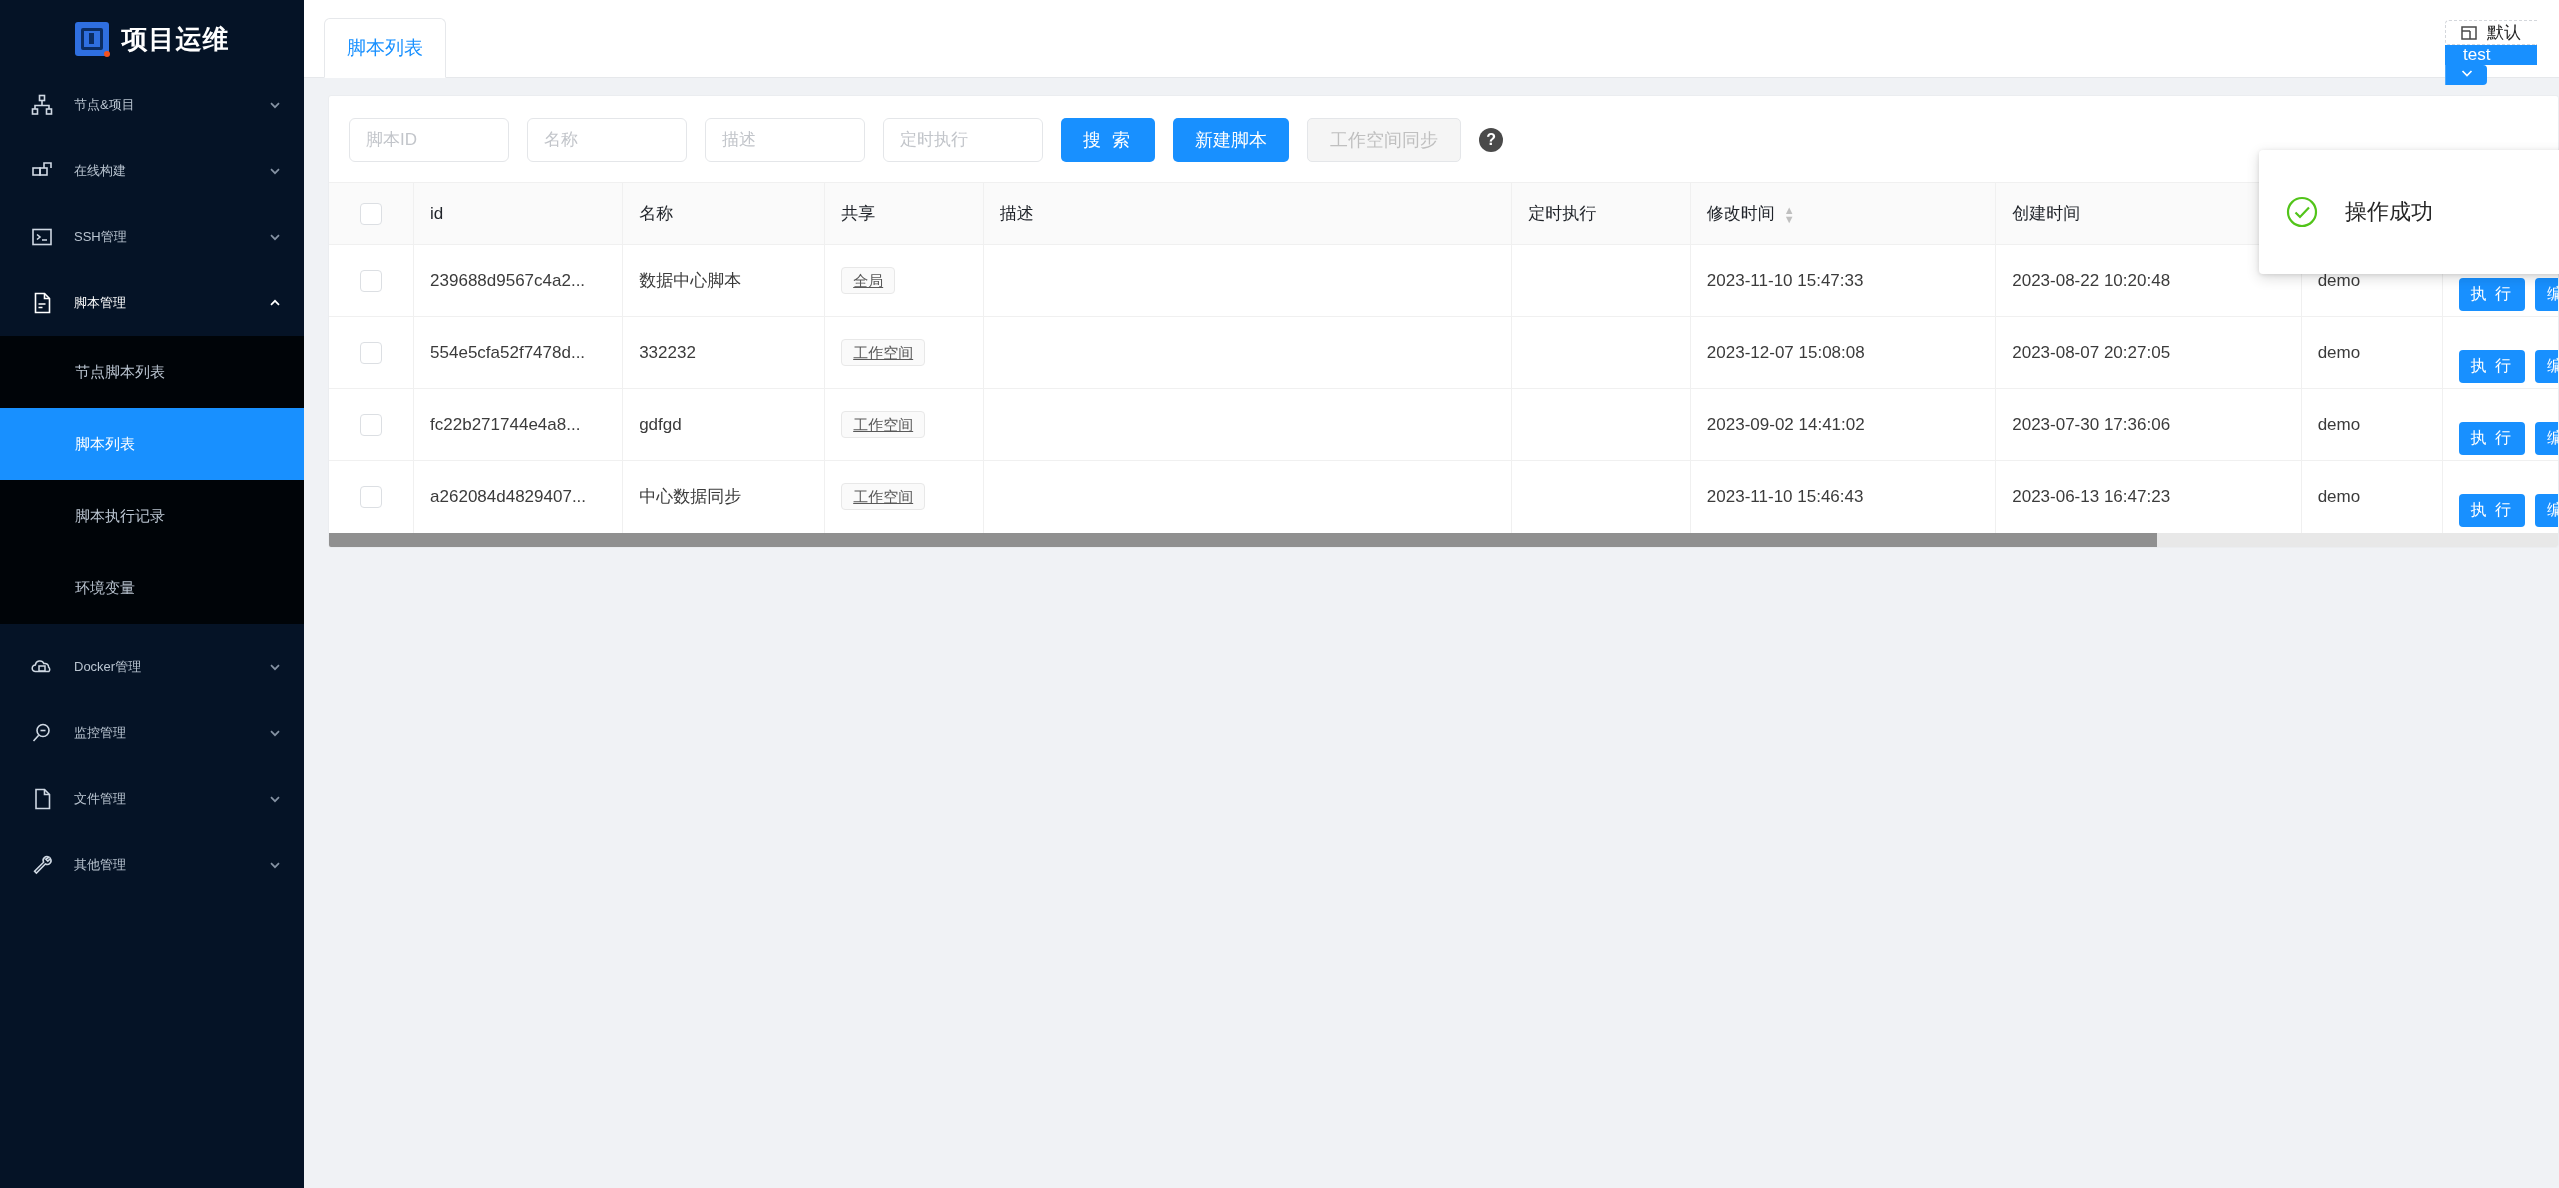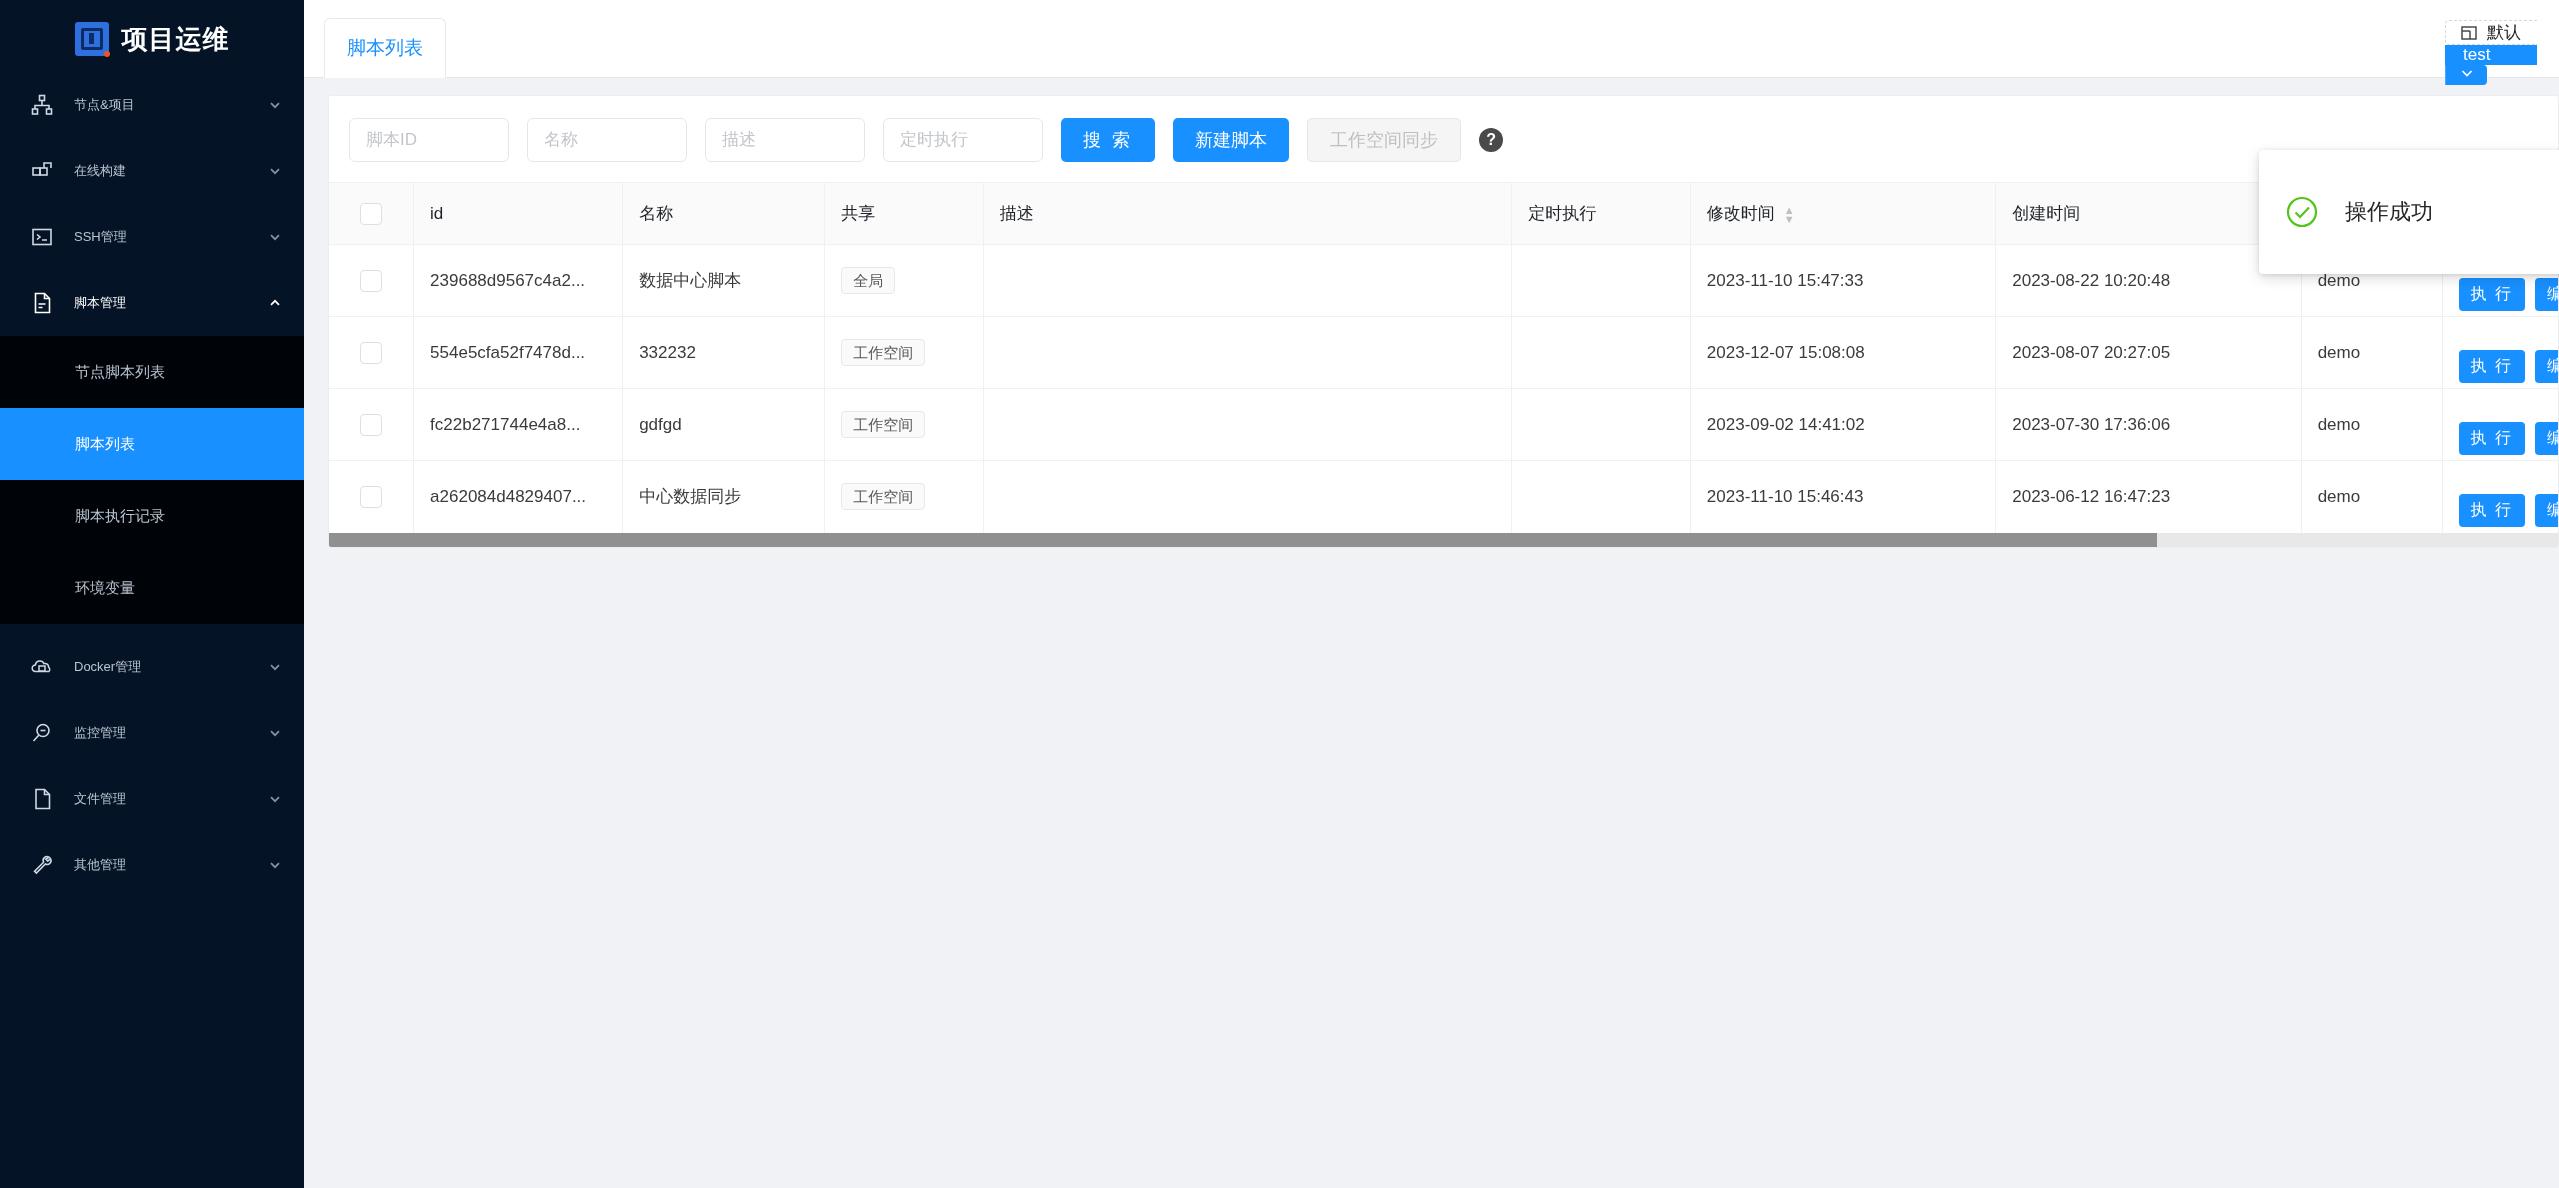--- a/index.html
+++ b/index.html
@@ -191,21 +191,21 @@
   }
   .sortico span { color:#bfbfbf; font-size:11px; line-height:7px; }
   .cbox {
     width:22px; height:22px; border:1px solid #dcdfe3;
     border-radius:4px; background:#ffffff; display:inline-block;
     cursor:pointer; vertical-align:middle;
   }
   .tag {
     display:inline-block; border:1px solid #e8e8e8; background:#fafafa;
     color:#595959; font-size:15px; border-radius:4px;
-    padding:5px 11px; line-height:1;
+    padding:5px 11px; line-height:1;text-decoration:underline;
   }
   .acts { display:flex; align-items:center; gap:10px; }
   .abtn {
     background:#1890ff; color:#ffffff; border:none; border-radius:4px;
     height:33px; padding:0 12px; font-size:16px; letter-spacing:2px;
     cursor:pointer; display:flex; align-items:center; justify-content:center;
     font-family:"Liberation Sans","DejaVu Sans",sans-serif;
     margin-top:28px;
   }
 
@@ -524,21 +524,21 @@
                 </td>
               </tr>
               <tr>
                 <td class="c-check"><span class="cbox"></span></td>
                 <td>a262084d4829407...</td>
                 <td>中心数据同步</td>
                 <td><span class="tag">工作空间</span></td>
                 <td></td>
                 <td></td>
                 <td>2023-11-10 15:46:43</td>
-                <td>2023-06-12 16:47:23</td>
+                <td>2023-06-13 16:47:23</td>
                 <td>demo</td>
                 <td>
                   <div class="acts">
                     <button class="abtn">执 行</button>
                     <button class="abtn">编 辑</button>
                   </div>
                 </td>
               </tr>
             </tbody>
         </table>

